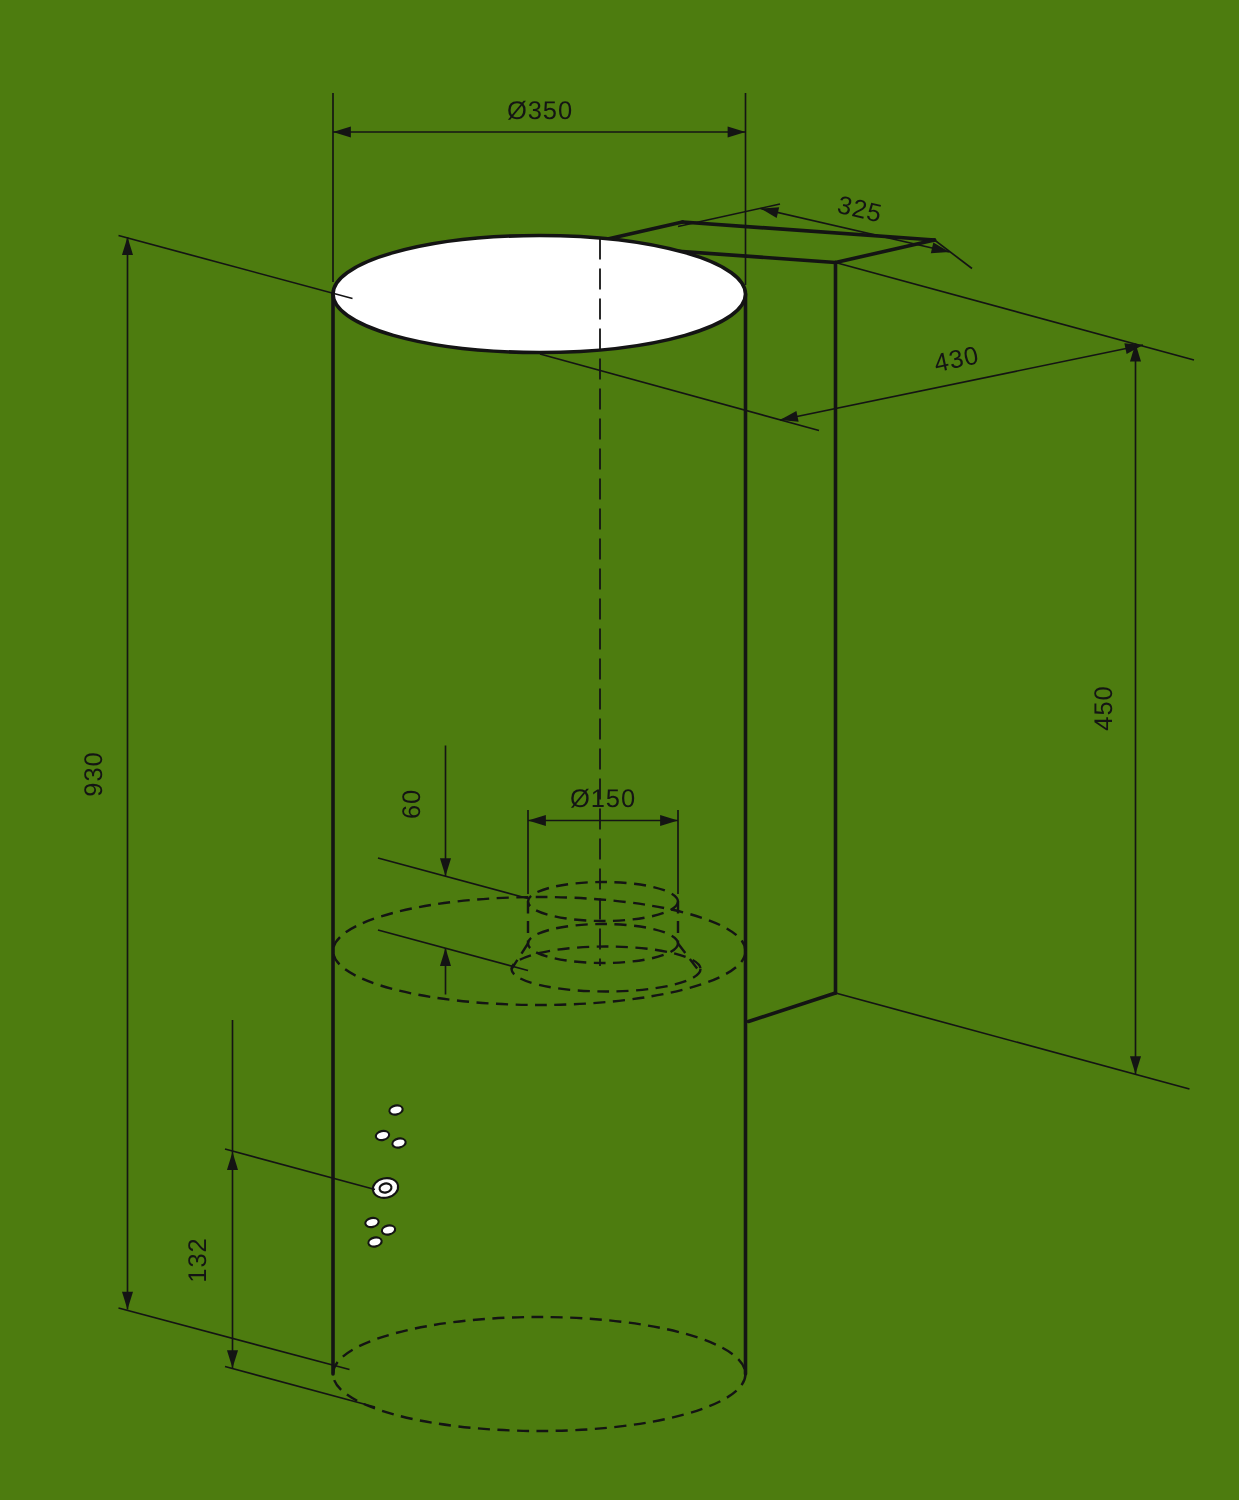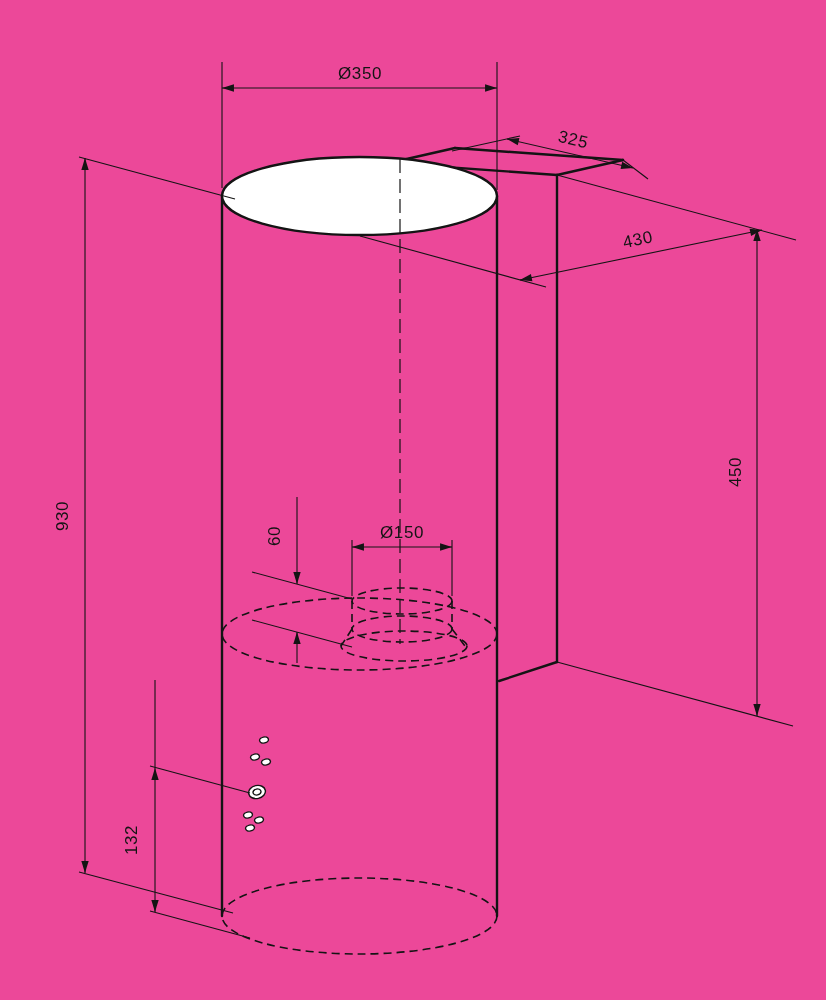--- a/index.html
+++ b/index.html
@@ -4,21 +4,21 @@
 <style>
   html, body {
     margin: 0;
     padding: 0;
     background: #ffffff;
   }
   .stage {
     position: relative;
     width: 826px;
     height: 1000px;
-    background: #ec4899;
+    background: #4d7c0f;
     overflow: hidden;
     font-family: "Liberation Sans", "DejaVu Sans", sans-serif;
   }
   svg { display: block; }
   .o  { stroke: #141414; stroke-width: 2.4; fill: none; stroke-linecap: round; }
   .of { stroke: #141414; stroke-width: 2.4; fill: #ffffff; }
   .d  { stroke: #141414; stroke-width: 1.6; fill: none; stroke-dasharray: 8 5; stroke-linecap: butt; }
   .c  { stroke: #141414; stroke-width: 1.2; fill: none; stroke-dasharray: 14 6; }
   .t  { stroke: #141414; stroke-width: 1.1; fill: none; }
   .btn { stroke: #141414; stroke-width: 1.4; fill: #ffffff; }

